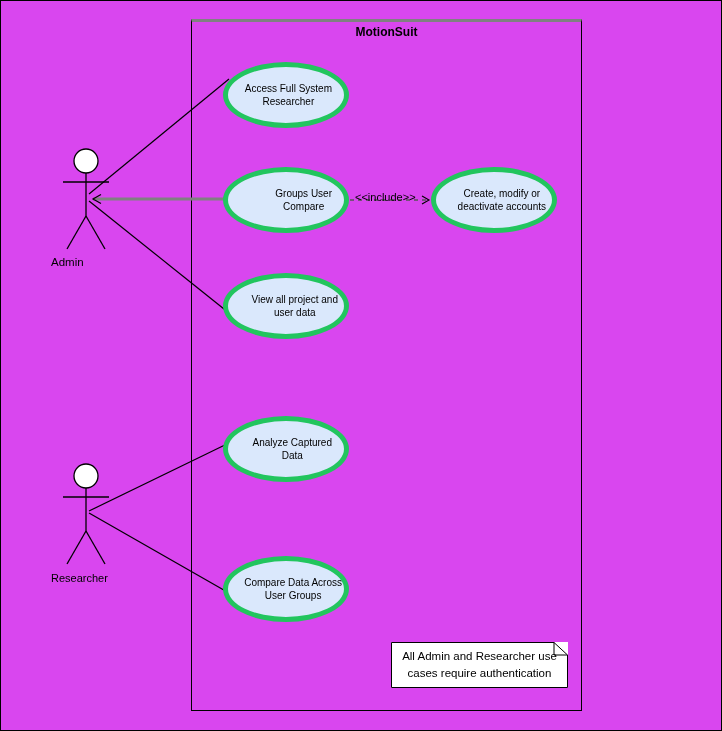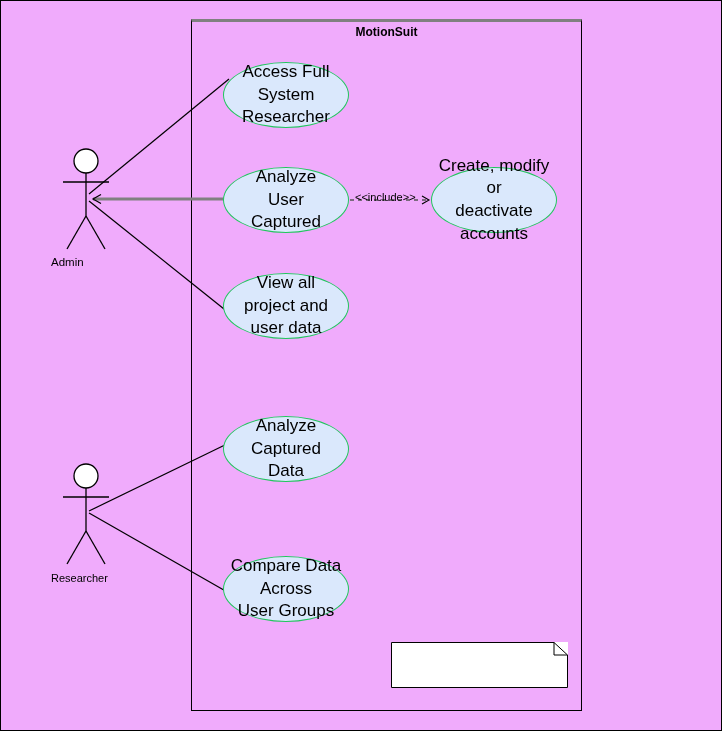--- a/index.html
+++ b/index.html
@@ -8,21 +8,21 @@
     padding: 0;
     background: #ffffff;
   }
   body {
     font-family: "Liberation Sans", sans-serif;
   }
   #canvas {
     position: relative;
     width: 722px;
     height: 731px;
-    background: #f0abfc;
+    background: #d946ef;
     border: 1px solid #000000;
     box-sizing: border-box;
     overflow: hidden;
   }
   #edges {
     position: absolute;
     left: 0;
     top: 0;
     width: 722px;
     height: 731px;
@@ -42,27 +42,27 @@
     font-size: 12px;
     font-weight: bold;
     color: #000000;
     white-space: nowrap;
   }
   
   .usecase {
     position: absolute;
     border-radius: 50%;
     background: #dae8fc;
-    border: 1px solid #22c55e;
+    border: 5px solid #22c55e;
     box-sizing: border-box;
     display: flex;
     align-items: center;
-    justify-content: center;
+    justify-content: flex-end;
     text-align: center;
-    font-size: 17px;
+    font-size: 10px;
     color: #000000;
     line-height: 1.33;
     padding: 0 12px;
   }
   .usecase span {
     display: block;
   }
   
   .include-label {
     position: absolute;
@@ -151,22 +151,22 @@
 
   <div class="usecase" style="left:222px; top:61px; width:126px; height:66px;">
     <span>
       <span>Access Full System</span>
       <span>Researcher</span>
     </span>
   </div>
 
   <div class="usecase" style="left:222px; top:166px; width:126px; height:66px;">
     <span>
-      <span>Analyze User</span>
-      <span>Captured</span>
+      <span>Groups User</span>
+      <span>Compare</span>
     </span>
   </div>
 
   <div class="usecase" style="left:222px; top:272px; width:126px; height:66px; padding:0 6px;">
     <span>
       <span>View all project and</span>
       <span>user data</span>
     </span>
   </div>
 
@@ -193,15 +193,19 @@
 
   <div class="include-label" style="left:354px; top:178px;margin-top:12px;">
     <span>&lt;&lt;include&gt;&gt;</span>
   </div>
 
   <div class="note" style="left:390px; top:641px; width:177px; height:46px;">
     <svg class="note-svg" width="177" height="46" viewBox="0 0 177 46" xmlns="http://www.w3.org/2000/svg">
       <path d="M0.5,0.5 L163,0.5 L176.5,13 L176.5,45.5 L0.5,45.5 Z" fill="#ffffff" stroke="#000000" stroke-width="1"></path>
       <path d="M163,0.5 L163,13 L176.5,13" fill="none" stroke="#000000" stroke-width="1"></path>
     </svg>
+    <span class="note-text">
+      <span>All Admin and Researcher use</span><br>
+      <span>cases require authentication</span>
+    </span>
   </div>
 
 </div>
 
 </body></html>

